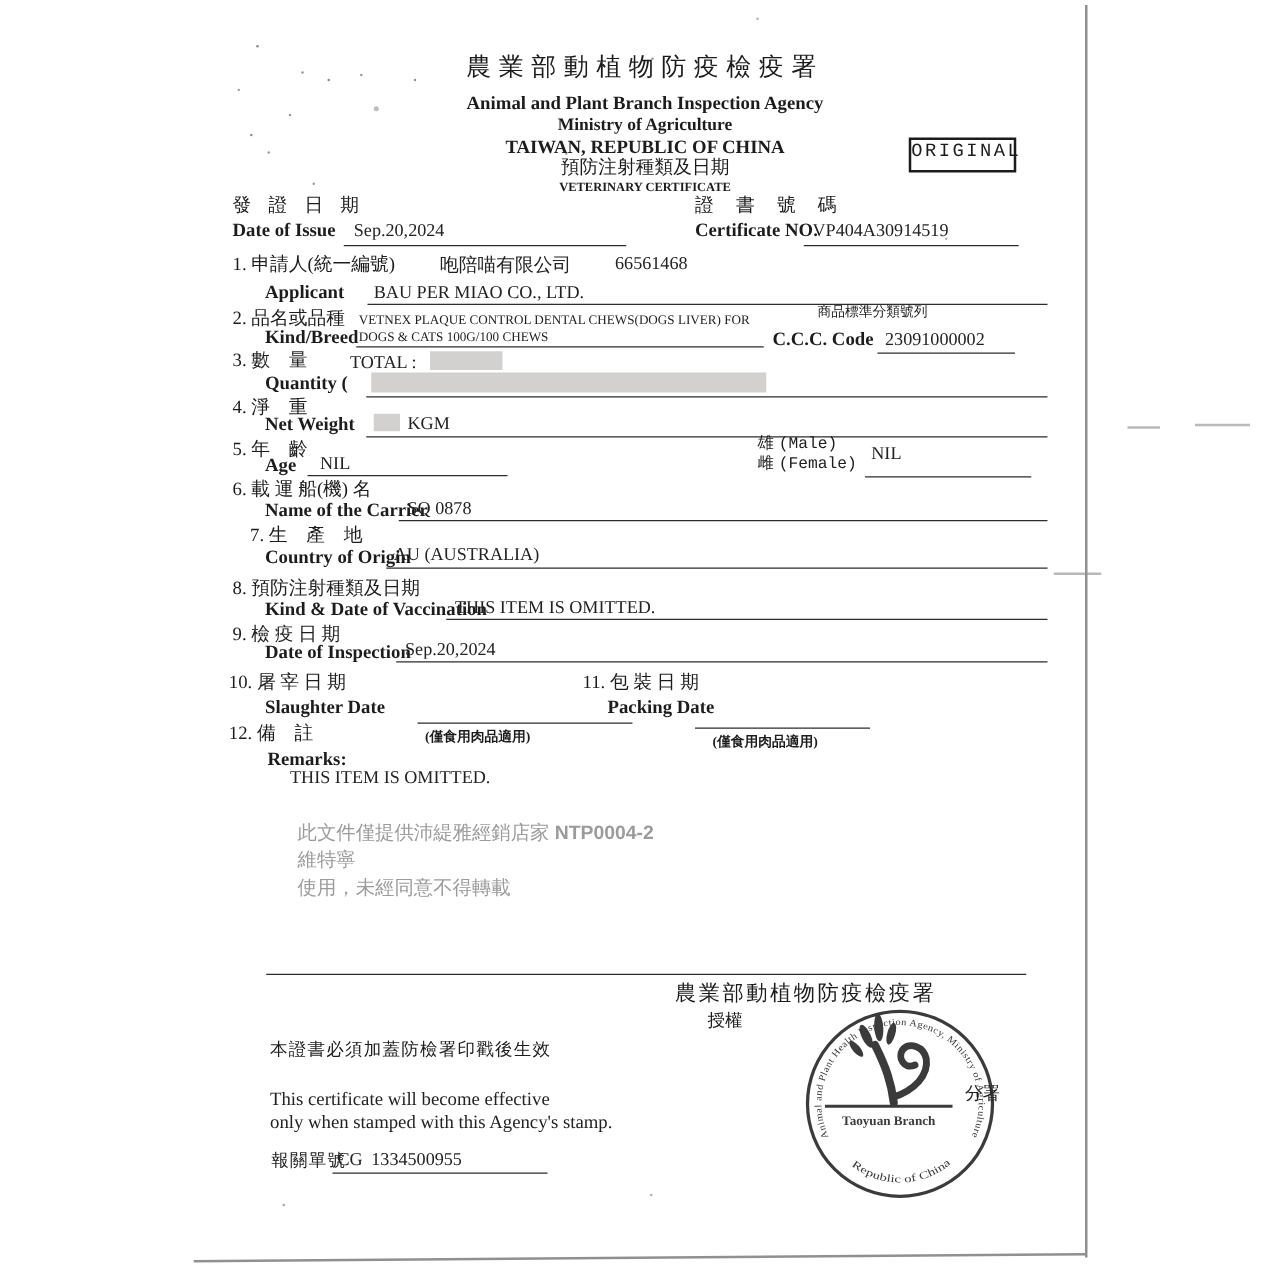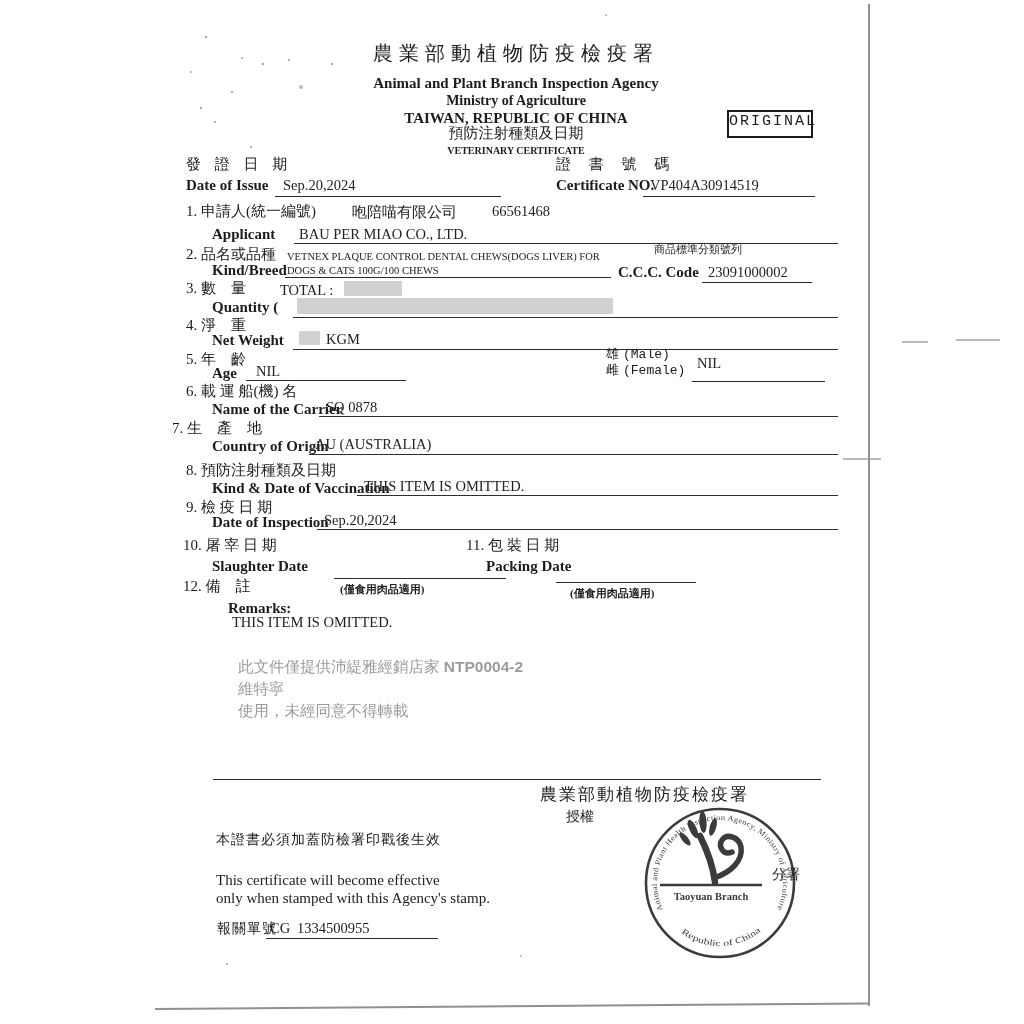--- a/index.html
+++ b/index.html
@@ -94,21 +94,21 @@
   <div class="abs zh" style="left:606px;top:361px;font-size:13px;">雌</div>
   <div class="abs mono" style="left:623px;top:363px;font-size:13px;">(Female)</div>
   <div class="abs v" style="left:697px;top:355px;">NIL</div>
   <div class="hline" style="left:692px;top:381px;width:133px;"></div>
 
   <div class="abs zh" style="left:186px;top:382px;">6. 載 運 船(機) 名</div>
   <div class="abs en" style="left:212px;top:401px;">Name of the Carrier</div>
   <div class="abs v" style="left:326px;top:399px;">SQ 0878</div>
   <div class="hline" style="left:319px;top:416px;width:519px;"></div>
 
-  <div class="abs zh" style="left:172px;top:419px;">7. 生　產　地</div>
+  <div class="abs zh" style="left:200px;top:419px;">7. 生　產　地</div>
   <div class="abs en" style="left:212px;top:438px;">Country of Origin</div>
   <div class="abs v" style="left:315px;top:436px;">AU (AUSTRALIA)</div>
   <div class="hline" style="left:309px;top:454px;width:529px;"></div>
 
   <div class="abs zh" style="left:186px;top:461px;">8. 預防注射種類及日期</div>
   <div class="abs en" style="left:212px;top:480px;">Kind &amp; Date of Vaccination</div>
   <div class="abs v" style="left:364px;top:478px;">THIS ITEM IS OMITTED.</div>
   <div class="hline" style="left:357px;top:495px;width:481px;"></div>
 
   <div class="abs zh" style="left:186px;top:498px;">9. 檢 疫 日 期</div>
@@ -119,21 +119,21 @@
   <div class="abs zh" style="left:183px;top:536px;">10. 屠 宰 日 期</div>
   <div class="abs en" style="left:212px;top:558px;">Slaughter Date</div>
   <div class="hline" style="left:334px;top:578px;width:172px;"></div>
   <div class="abs note" style="left:340px;top:582px;">(僅食用肉品適用)</div>
   <div class="abs zh" style="left:466px;top:536px;">11. 包 裝 日 期</div>
   <div class="abs en" style="left:486px;top:558px;">Packing Date</div>
   <div class="hline" style="left:556px;top:582px;width:140px;"></div>
   <div class="abs note" style="left:570px;top:586px;">(僅食用肉品適用)</div>
 
   <div class="abs zh" style="left:183px;top:577px;">12. 備　註</div>
-  <div class="abs en" style="left:228px;top:600px;text-align:right;">Remarks:</div>
+  <div class="abs en" style="left:214px;top:600px;text-align:right;">Remarks:</div>
   <div class="abs v" style="left:232px;top:614px;">THIS ITEM IS OMITTED.</div>
 
   <div class="wm">
     <div><span>此文件僅提供沛緹雅經銷店家</span> <b>NTP0004-2</b></div>
     <div>維特寧</div>
     <div>使用，未經同意不得轉載</div>
   </div>
 
   <div class="hline" style="left:213px;top:779px;width:608px;border-top-width:1.6px;"></div>
   <div class="abs" style="left:540px;top:783px;font-size:17px;letter-spacing:2px;">農業部動植物防疫檢疫署</div>

